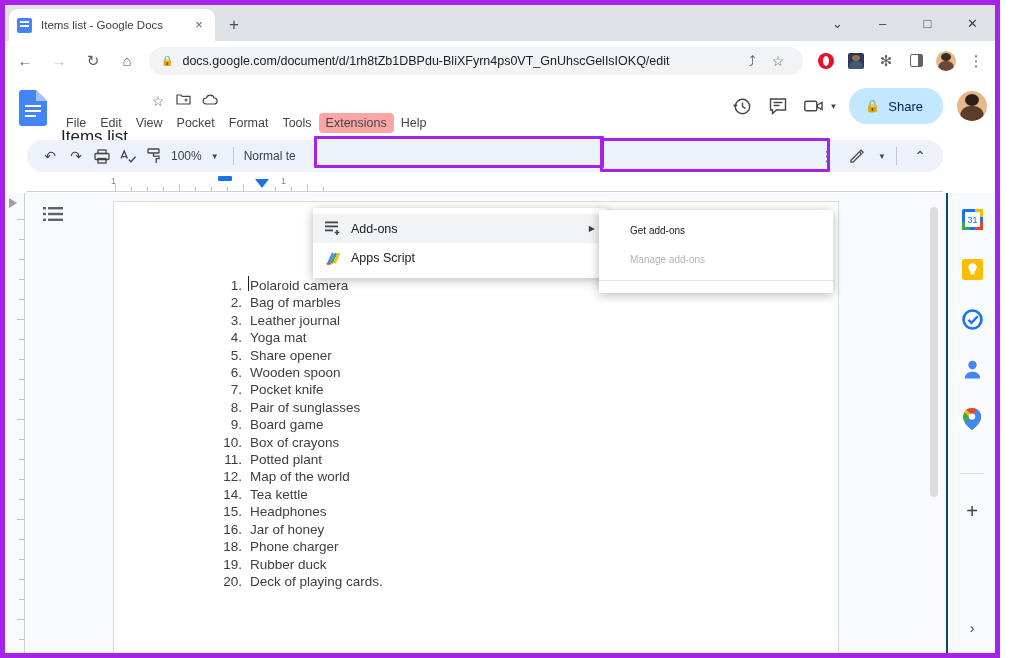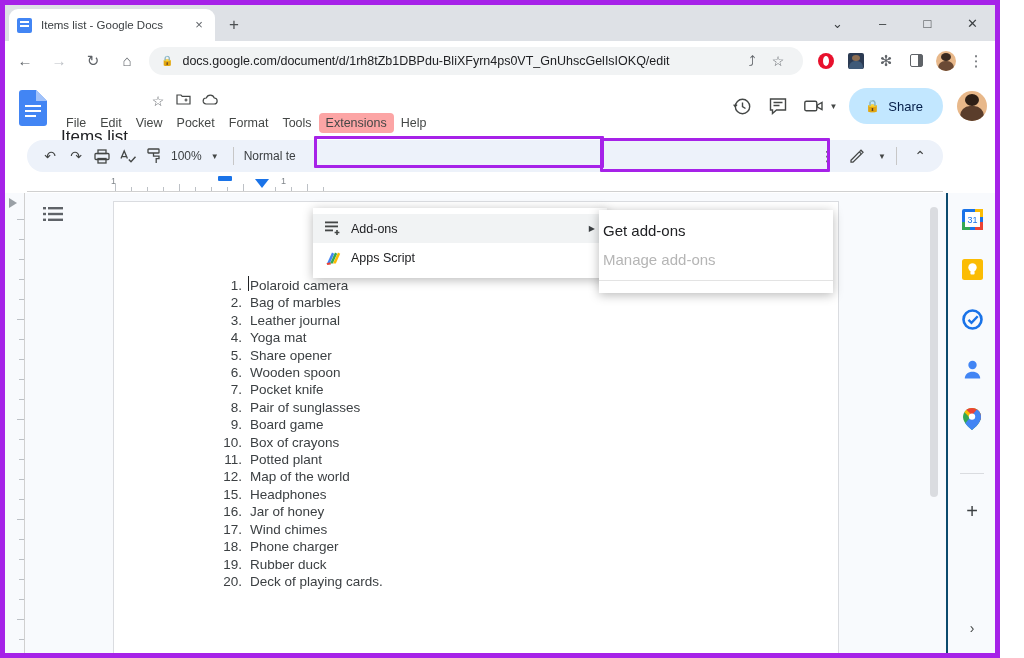--- a/index.html
+++ b/index.html
@@ -298,22 +298,22 @@
   .mrow .micon { width:26px; flex:0 0 26px; display:flex; align-items:center; }
   .mrow .marrow {
     position:absolute; right:12px; font-size:8px; color:#3c4043;
   }
   #menu-sub {
     position:absolute; left:594px; top:130px; width:234px;
     background:#ffffff; box-shadow:0 2px 10px rgba(0,0,0,.28);
     padding:6px 0; z-index:41;
   }
   .srow {
-    height:29px; display:flex; align-items:center; padding:0 4px;
-    font-size:15px; color:#202124;
+    height:29px; display:flex; align-items:center; padding:0 31px;
+    font-size:10px; color:#202124;
   }
   .srow.disabled { color:#b5b5b5; }
   .sdiv { height:1px; background:#e3e3e3; margin:6px 0; }
 
   
   .hl-box {
     position:absolute; border:3px solid #a622e8; z-index:60;
     pointer-events:none; border-radius:1px;
   }
   #hl-addons { left:309px; top:131px; width:290px; height:32px; }
@@ -588,30 +588,30 @@
             </li>
           <li>
               <span class="li-num">11.</span>
               <span class="li-txt">Potted plant</span>
             </li>
           <li>
               <span class="li-num">12.</span>
               <span class="li-txt">Map of the world</span>
             </li>
           <li>
+              <span class="li-num">14.</span>
+              <span class="li-txt">Tea kettle</span>
+            </li>
+          <li>
               <span class="li-num">15.</span>
               <span class="li-txt">Headphones</span>
             </li>
           <li>
               <span class="li-num">16.</span>
               <span class="li-txt">Jar of honey</span>
-            </li>
-          <li>
-              <span class="li-num">17.</span>
-              <span class="li-txt">Wind chimes</span>
             </li>
           <li>
               <span class="li-num">18.</span>
               <span class="li-txt">Phone charger</span>
             </li>
           <li>
               <span class="li-num">19.</span>
               <span class="li-txt">Rubber duck</span>
             </li>
           <li>

